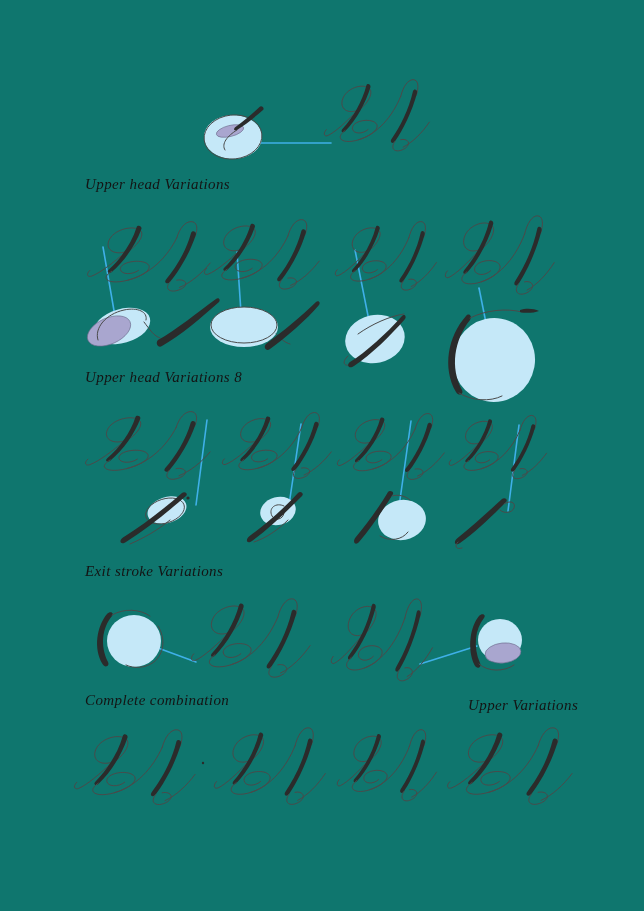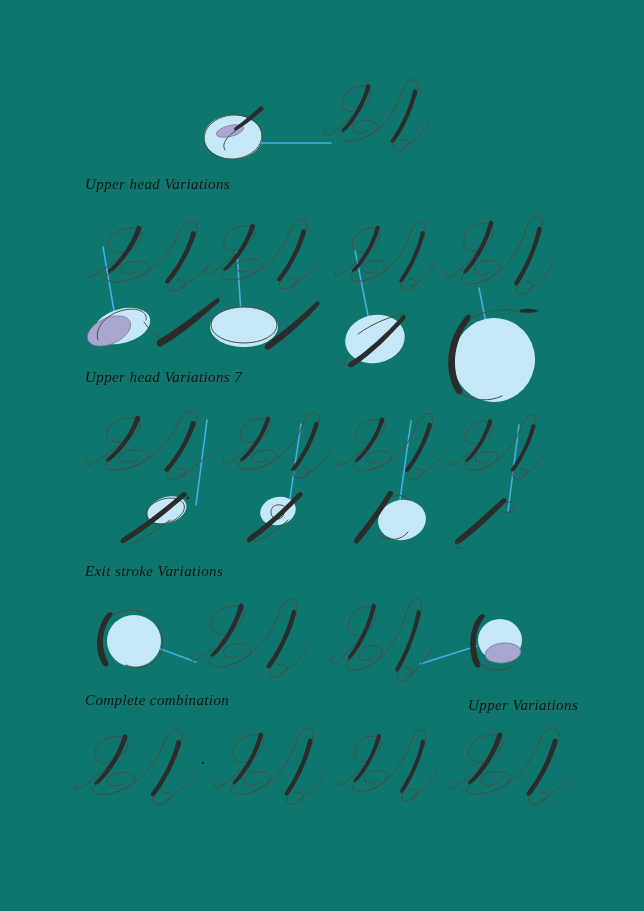--- a/index.html
+++ b/index.html
@@ -146,18 +146,18 @@
     </g>
 
     <use href="#capH" transform="translate(73,728) scale(0.939,0.875)"></use>
     <circle class="ink" cx="203" cy="763" r="1.2"></circle>
     <use href="#capH" transform="translate(213,726) scale(0.864,0.896)"></use>
     <use href="#capH" transform="translate(336,728) scale(0.773,0.833)"></use>
     <use href="#capH" transform="translate(446,726) scale(0.970,0.896)"></use>
   </svg>
 
   <div class="label" style="left:85px;top:176px;">Upper head Variations</div>
-  <div class="label" style="left:85px;top:369px;">Upper head Variations 7</div>
+  <div class="label" style="left:85px;top:369px;">Upper head Variations 8</div>
   <div class="label" style="left:85px;top:692px;">Complete combination</div>
   <div class="label" style="left:85px;top:563px;">Exit stroke Variations</div>
   <div class="label" style="left:468px;top:697px;">Upper Variations</div>
 
 </div>
 
 </body></html>

